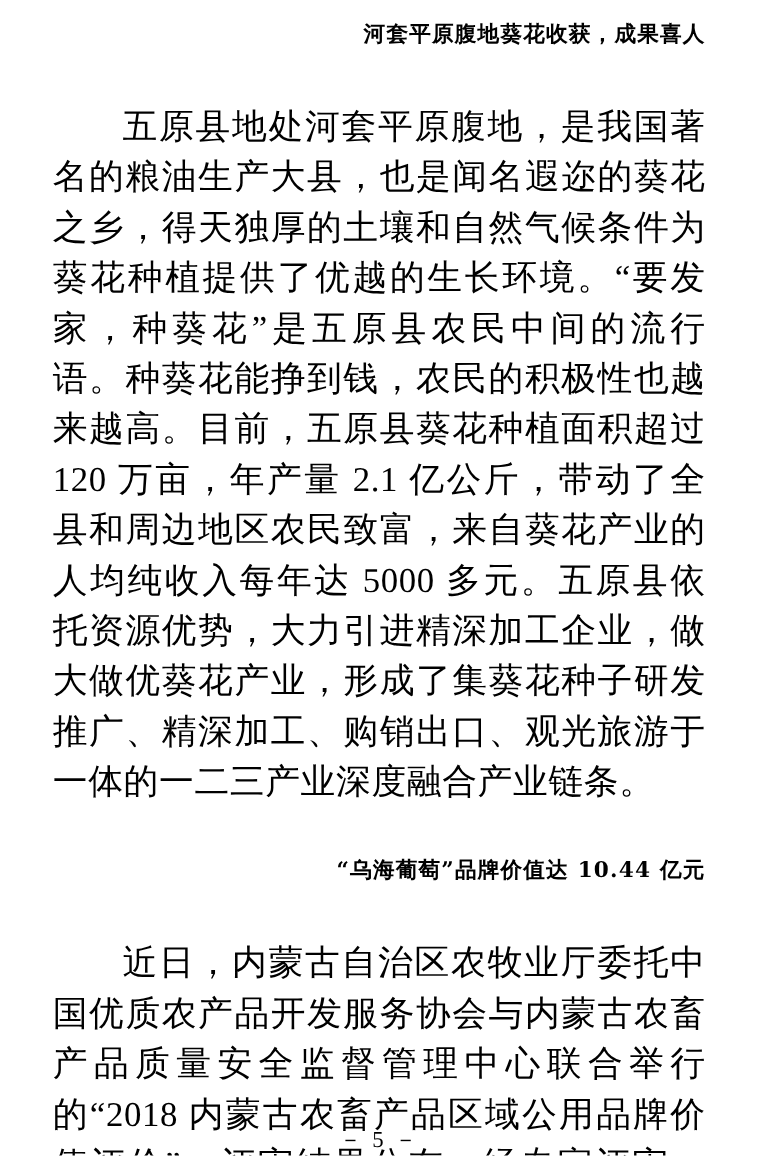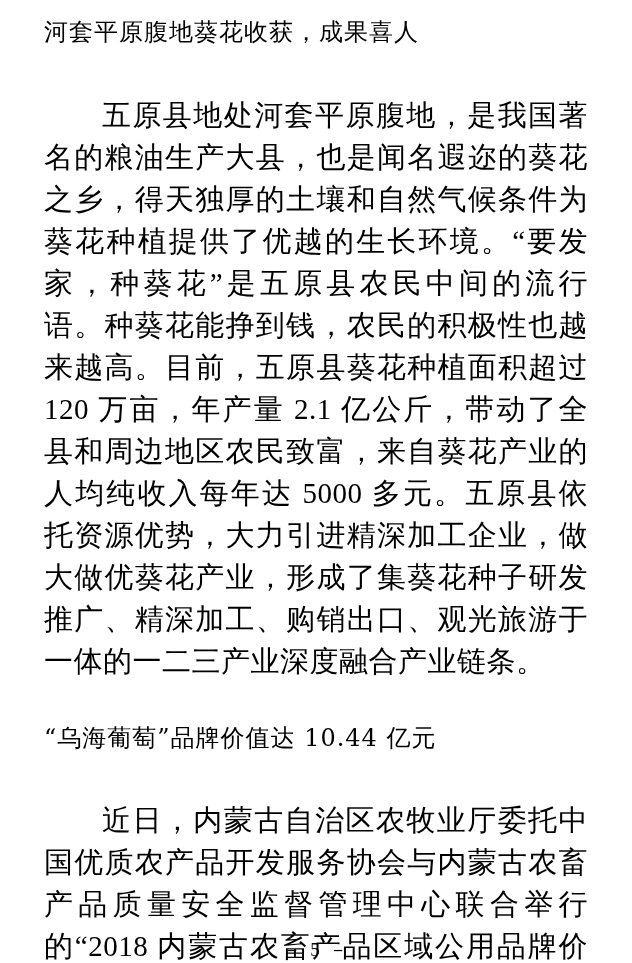--- a/index.html
+++ b/index.html
@@ -16,23 +16,23 @@
   }
   .page {
     position: relative;
     width: 632px;
     height: 963px;
     box-sizing: border-box;
     padding: 0 44px;
   }
   .doc-title {
     font-family: "DejaVu Serif", "Liberation Serif", serif;
-    font-weight: normal;
-    font-size: 24px;
-    text-align: left;
+    font-weight: bold;
+    font-size: 18px;
+    text-align: right;
     letter-spacing: 1px;
     line-height: 1.4;
   }
   .title-1 {
     margin-top: 16px;
     margin-bottom: 0;
   }
   .title-2 {
     margin-top: 40px;
     margin-bottom: 12px;

